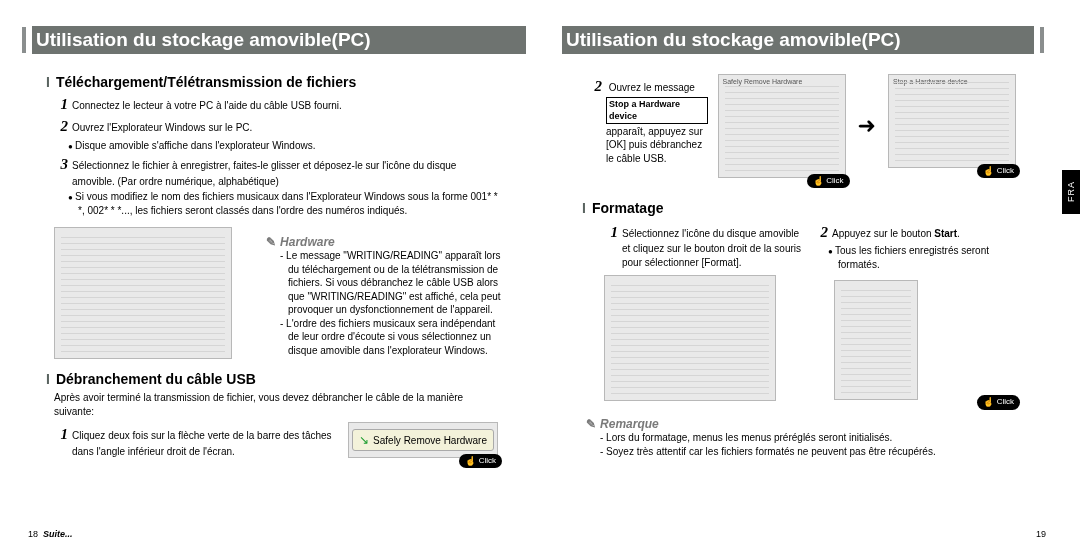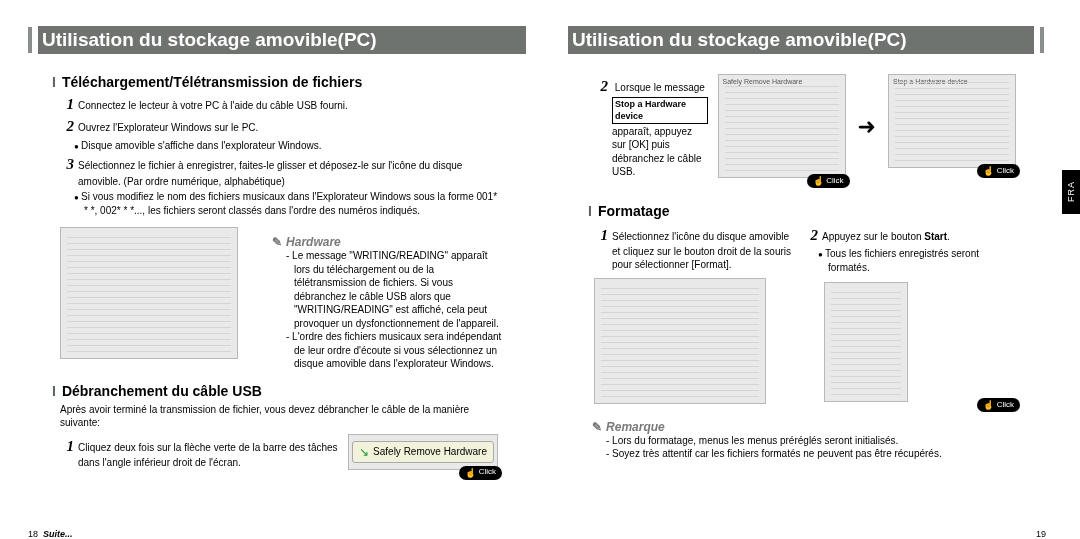--- a/index.html
+++ b/index.html
@@ -1,18 +1,18 @@
 <!DOCTYPE html>
 <html><head>
 <meta charset="utf-8">
 <style>
   * { margin:0; padding:0; box-sizing:border-box; }
   body { font-family: Arial, Helvetica, sans-serif; background:#fff; width:1080px; height:539px; position:relative; color:#000; }
   .spread { display:flex; width:1080px; height:539px; }
-  .page { width:540px; height:539px; position:relative; padding:0 14px 0 28px; }
+  .page { width:540px; height:539px; position:relative; padding:0 14px 0 22px; }
   .page-right { padding-right:36px; }
 
   
   .titlebar { position:relative; height:36px; margin-top:26px; margin-bottom:12px; }
   .titlebar .bar-inner { display:flex; align-items:center; height:28px; }
   .titlebar .stroke { width:4px; height:26px; background:#8a8e8e; margin-right:6px; }
   .titlebar .bg { background:#6e7370; color:#fff; font-size:19px; font-weight:bold; height:28px; line-height:28px; padding:0 10px 0 4px; flex:1; white-space:nowrap; }
   .titlebar .tail { width:4px; height:26px; background:#8a8e8e; margin-left:6px; }
 
   
@@ -131,21 +131,21 @@
     <div class="bar-inner">
       <div class="bg">Utilisation du stockage amovible(PC)</div>
       <div class="tail"></div>
     </div>
   </div>
 
   <div class="body" style="padding-left:26px;">
     <div class="two-col" style="align-items:flex-start;">
       <div style="width:150px;">
         <div class="item"><span class="num">2</span>
-          <span>Lorsque le message</span>
+          <span>Ouvrez le message</span>
           <div style="border:1px solid #000; display:inline-block; padding:0 2px; font-weight:bold; font-size:9px; margin:1px 0;">Stop a Hardware device</div>
           <span>apparaît, appuyez sur [OK] puis débranchez le câble USB.</span>
         </div>
       </div>
       <div style="position:relative;">
         <div class="fig" style="width:128px;height:104px;">
           <div class="fig-caption">Safely Remove Hardware</div>
           <div class="fig-inner-lines"></div>
         </div>
         <div class="click-badge">
@@ -166,21 +166,21 @@
       </div>
     </div>
   </div>
 
   <div class="ih" style="margin-top:22px;margin-left:20px;">
     <span class="imark">I</span>
         <span>Formatage</span>
   </div>
   <div class="body" style="padding-left:26px;">
     <div class="two-col">
-      <div style="width:200px;">
+      <div style="width:200px;margin-left:16px;">
         <div class="item"><span class="num">1</span><span>Sélectionnez l'icône du disque amovible et cliquez sur le bouton droit de la souris pour sélectionner [Format].</span></div>
         <div style="position:relative;margin-top:6px;">
           <div class="fig" style="width:172px;height:126px;">
                 <div class="fig-inner-lines"></div>
               </div>
         </div>
       </div>
       <div class="col">
         <div class="item"><span class="num">2</span><span>Appuyez sur le bouton </span><b>Start</b><span>.</span></div>
         <div class="bullet"><span>Tous les fichiers enregistrés seront formatés.</span></div>

